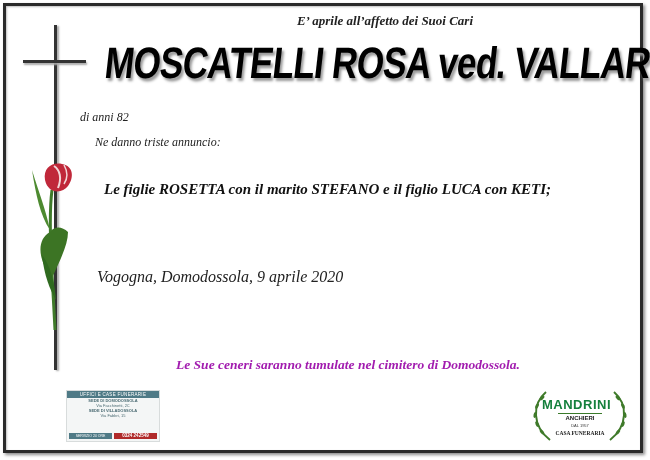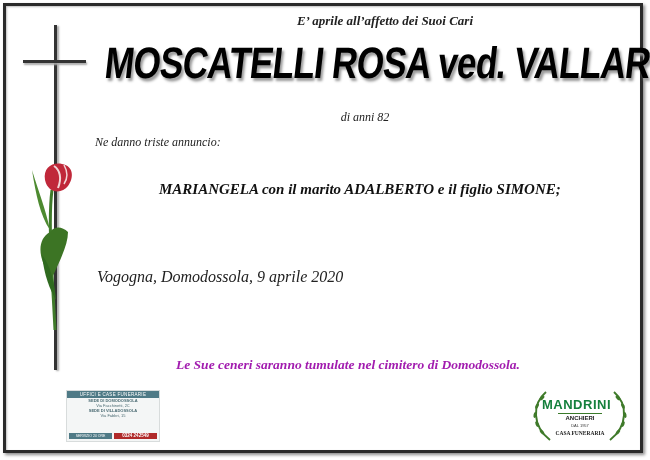--- a/index.html
+++ b/index.html
@@ -1,21 +1,21 @@
 <!DOCTYPE html>
 <html><head>
 <meta charset="utf-8">
 <style>
   html, body { margin:0; padding:0; background:#ffffff; }
   body { width:650px; height:460px; position:relative; overflow:hidden; font-family:"Liberation Serif", serif; }
   .frame { position:absolute; left:3px; top:3px; width:640px; height:450px; border:3px solid #2a2a2a; box-shadow: 2px 2px 3px rgba(0,0,0,0.45), inset 1px 1px 2px rgba(0,0,0,0.25); background:#ffffff; box-sizing:border-box; }
   .header-line { position:absolute; left:0; width:650px; top:13px; text-align:center; font-style:italic; font-weight:bold; font-size:13px; color:#222; }
   .header-line span { margin-left:120px; }
   .name { position:absolute; left:108px; top:38px; width:520px; font-family:"Liberation Sans", sans-serif; font-weight:bold; font-size:44px; color:#000; letter-spacing:-1px; transform:scaleX(0.8) skewX(-8deg); transform-origin:left top; white-space:nowrap; text-shadow:3px 3px 3px #9a9a9a; }
-  .age { position:absolute; left:0; width:650px; top:110px; text-align:center; font-style:italic; font-size:12px; color:#222;font-family:Liberation Serif, serif; }
+  .age { position:absolute; left:0; width:650px; top:110px; font-style:italic; font-size:12px; color:#222;font-family:Liberation Serif, serif; }
   .age span { margin-left:80px; }
   .announce { position:absolute; left:95px; top:135px; font-style:italic; font-size:12px; color:#222; }
   .mourners { position:absolute; left:104px; top:180px; font-style:italic; font-weight:bold; font-size:15px; line-height:18px; color:#111; }
   .mourners .l2 { padding-left:55px; }
   .place-date { position:absolute; left:97px; top:268px; font-style:italic; font-size:16px; color:#222; }
   .burial { position:absolute; left:176px; top:333px; font-style:italic; font-weight:bold; font-size:13.5px; color:#a21caf;margin-top:24px; }
   .cross-v { position:absolute; left:54px; top:25px; width:3px; height:345px; background:#333; box-shadow:2px 1px 2px #aaa; }
   .cross-h { position:absolute; left:23px; top:60px; width:63px; height:3px; background:#333; box-shadow:1px 2px 2px #aaa; }
   .tulip { position:absolute; left:28px; top:160px; }
   .office-card { position:absolute; left:66px; top:390px; width:92px; height:50px; background:#f4f6f6; border:1px solid #d8dcdc; font-family:"Liberation Sans", sans-serif; }
@@ -52,21 +52,21 @@
 
 <div class="header-line"><span>E’ aprile all’affetto dei Suoi Cari</span></div>
 
 <div class="name">MOSCATELLI  ROSA  ved.  VALLARI</div>
 
 <div class="age"><span>di anni 82</span></div>
 
 <div class="announce">Ne danno  triste annuncio:</div>
 
 <div class="mourners">
-  <div class="l2">MARIANGELA con il marito ADALBERTO e il figlio SIMONE;</div>
+  <div>Le figlie ROSETTA con il marito STEFANO e il figlio LUCA con KETI;</div>
 </div>
 
 <div class="place-date">Vogogna, Domodossola, 9 aprile 2020</div>
 
 <div class="burial">Le Sue ceneri saranno tumulate nel cimitero di Domodossola.</div>
 
 <div class="office-card">
   <div class="bar">UFFICI E CASE FUNERARIE</div>
   <div class="t b">SEDE DI DOMODOSSOLA</div>
   <div class="t">Via Facchinetti, 2C</div>

